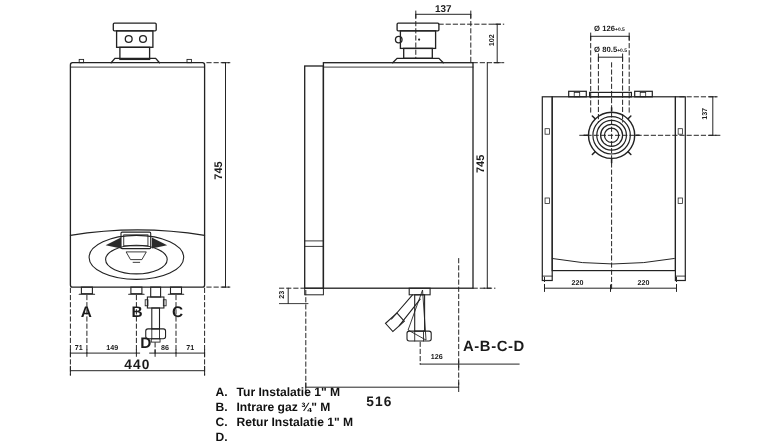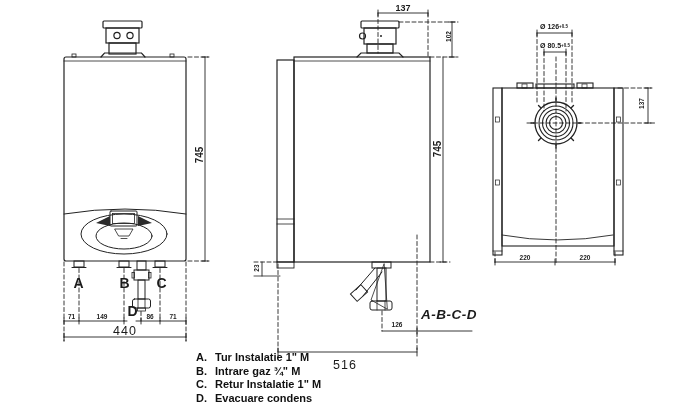--- a/index.html
+++ b/index.html
@@ -4,21 +4,21 @@
 <style>
   html,body{margin:0;padding:0;background:#fff;}
   #stage{position:relative;width:700px;height:407px;background:#ffffff;overflow:hidden;
          font-family:"Liberation Sans", sans-serif;color:#1b1b1b;}
   #art{position:absolute;left:0;top:0;}
   .txt{position:absolute;white-space:nowrap;color:#1b1b1b;display:flex;
        align-items:center;justify-content:center;text-align:center;}
   .vtxt{transform:rotate(-90deg);}
   .dim-s{font-size:6.5px;font-weight:bold;letter-spacing:0;}
   .dim-m{font-size:9px;font-weight:bold;}
-  .dim-l{font-size:12.5px;font-weight:normal;letter-spacing:1px;}
+  .dim-l{font-size:12.5px;font-weight:bold;letter-spacing:1px;}
   .dim-r{font-size:10px;font-weight:bold;}
   .port-label{font-size:14px;font-weight:bold;}
   .section-label{font-size:13.5px;font-weight:bold;letter-spacing:.5px;}
   .dia{font-size:7px;font-weight:bold;}
   .dia sup{font-size:4.5px;vertical-align:super;}
   #legend{position:absolute;left:196px;top:351px;}
   .legend-row{display:flex;font-size:11px;font-weight:bold;line-height:13.7px;color:#111;}
   .legend-key{width:19px;}
 </style>
 </head>
@@ -250,21 +250,21 @@
   <div class="txt dim-s" style="left:93px;top:312px;width:18px;height:8px;">149</div>
   <div class="txt dim-s" style="left:142px;top:312px;width:16px;height:8px;">86</div>
   <div class="txt dim-s" style="left:165px;top:312px;width:16px;height:8px;">71</div>
   <div class="txt dim-l" style="left:103px;top:325px;width:44px;height:12px;">440</div>
 
   <div class="txt dim-m" style="left:385px;top:2px;width:36px;height:11px;">137</div>
   <div class="txt vtxt dim-s" style="left:440px;top:30px;width:16px;height:13px;">102</div>
   <div class="txt vtxt dim-r" style="left:424px;top:140px;width:26px;height:18px;">745</div>
   <div class="txt vtxt dim-s" style="left:249px;top:262px;width:14px;height:12px;">23</div>
   <div class="txt dim-s" style="left:386px;top:320px;width:22px;height:9px;">126</div>
-  <div class="txt section-label" style="left:420px;top:306px;width:58px;height:17px;font-style:italic;">A-B-C-D</div>
+  <div class="txt section-label" style="left:420px;top:306px;width:58px;height:17px;">A-B-C-D</div>
   <div class="txt dim-l" style="left:323px;top:338px;width:44px;height:13px;margin-top:20px;">516</div>
 
   <div class="txt dia" style="left:530px;top:21px;width:48px;height:10px;">
     <span>Ø 126</span>
       <sup>+0.5</sup>
   </div>
   <div class="txt dia" style="left:533px;top:40.5px;width:44px;height:10px;">
     <span>Ø 80.5</span>
       <sup>+0.5</sup>
   </div>
@@ -280,17 +280,16 @@
     <div class="legend-row">
       <span class="legend-key">B.</span>
       <span>Intrare gaz ¾" M</span>
     </div>
     <div class="legend-row">
       <span class="legend-key">C.</span>
       <span>Retur Instalatie 1" M</span>
     </div>
     <div class="legend-row">
       <span class="legend-key">D.</span>
-      <span>Evacuare condens</span>
     </div>
   </div>
 
 </div>
 
 </body></html>

